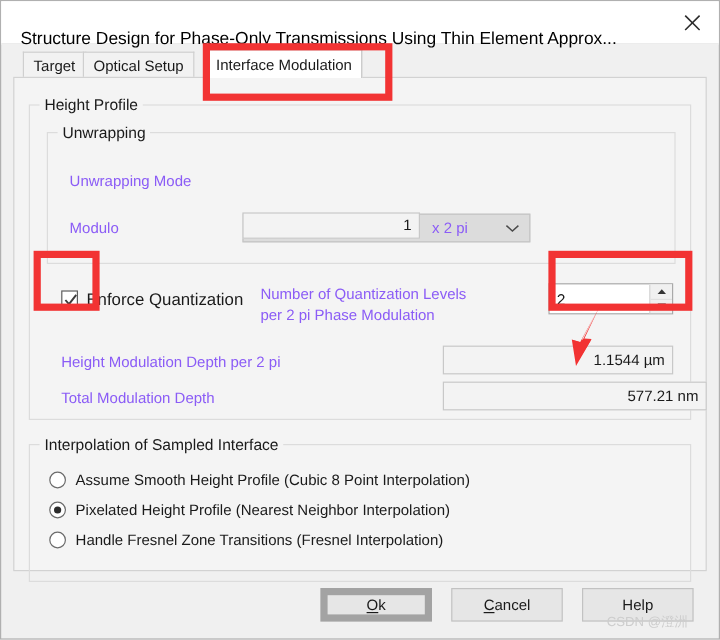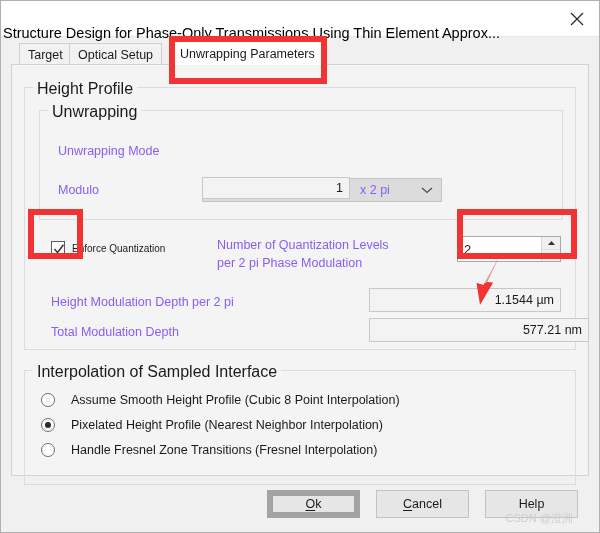--- a/index.html
+++ b/index.html
@@ -31,21 +31,21 @@
     left: 0; top: 0;
     width: 598px;
     height: 35px;
     background: #ffffff;
     display: flex;
     align-items: center;
     border-bottom: 1px solid #e8e8e8;
   }
   .title-text {
     flex: 1;
-    padding-left: 2px;
+    padding-left: 16px;
     font-size: 14.5px;
     color: #000000;
     white-space: nowrap;
     overflow: hidden;
     margin-top: 28px;
   }
   .close-btn {
     width: 44px;
     height: 34px;
     display: flex;
@@ -106,21 +106,21 @@
     position: absolute;
     box-sizing: border-box;
     border: 1px solid #dcdcdc;
   }
   .group > .legend {
     position: absolute;
     top: -8px;
     left: 8px;
     background: #f4f4f4;
     padding: 0 4px;
-    font-size: 16px;
+    font-size: 13px;
     color: #1a1a1a;
     white-space: nowrap;
   }
 
   #grp-height {
     left: 12px;
     top: 22px;
     width: 552px;
     height: 263px;
   }
@@ -221,21 +221,21 @@
     height: 14px;
     box-sizing: border-box;
     border: 1px solid #5c5c5c;
     background: #ffffff;
     position: relative;
     flex: none;
   }
   .cbox svg { position: absolute; left: 1px; top: 1px; }
   .cb-label {
     margin-left: 7px;
-    font-size: 10px;
+    font-size: 14px;
     color: #1a1a1a;
     white-space: nowrap;
   }
 
   
   .radio-row {
     position: absolute;
     display: flex;
     align-items: center;
   }
@@ -251,21 +251,21 @@
   }
   .rad.checked::after {
     content: "";
     position: absolute;
     left: 3px; top: 3px;
     width: 6px; height: 6px;
     border-radius: 50%;
     background: #2b2b2b;
   }
   .rad-label {
-    margin-left: 16px;
+    margin-left: 8px;
     font-size: 12.5px;
     color: #1a1a1a;
     white-space: nowrap;
   }
 
   
   .btn {
     position: absolute;
     box-sizing: border-box;
     height: 28px;
@@ -328,21 +328,21 @@
   </div>
 
   <div class="tabstrip">
     <div class="tab" id="tab-target">
       <span>Target</span>
     </div>
     <div class="tab" id="tab-optical">
       <span>Optical Setup</span>
     </div>
     <div class="tab selected" id="tab-interface">
-      <span>Unwrapping Parameters</span>
+      <span>Interface Modulation</span>
     </div>
   </div>
 
   <div class="tabpage">
 
     <div class="group" id="grp-height">
       <div class="legend">Height Profile</div>
 
       <div class="group" id="grp-unwrap">
         <div class="legend">Unwrapping</div>

